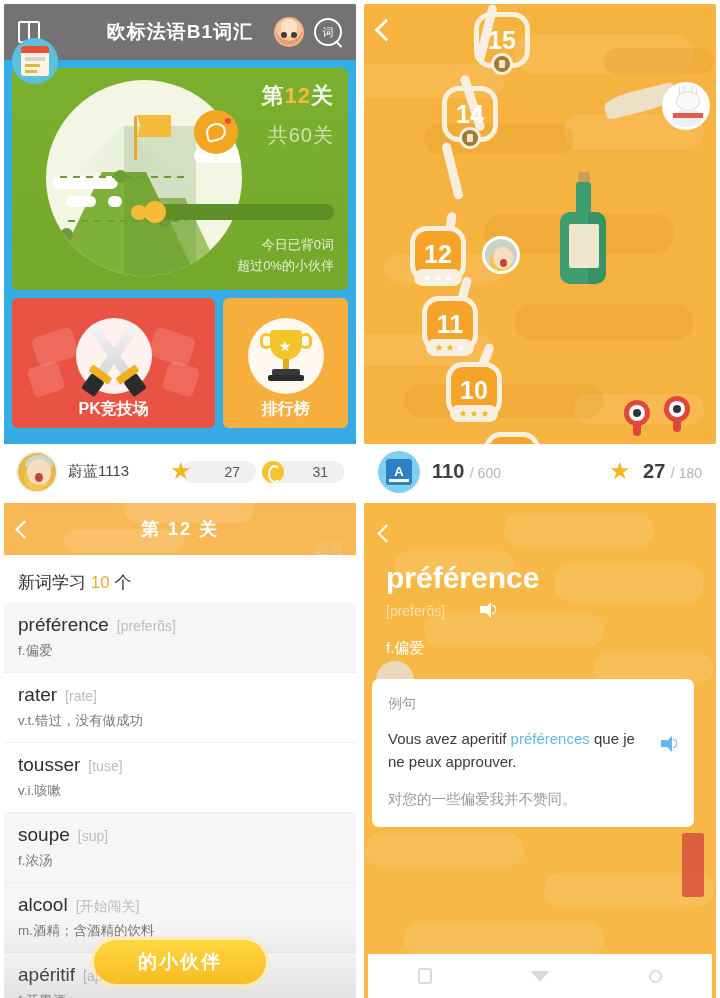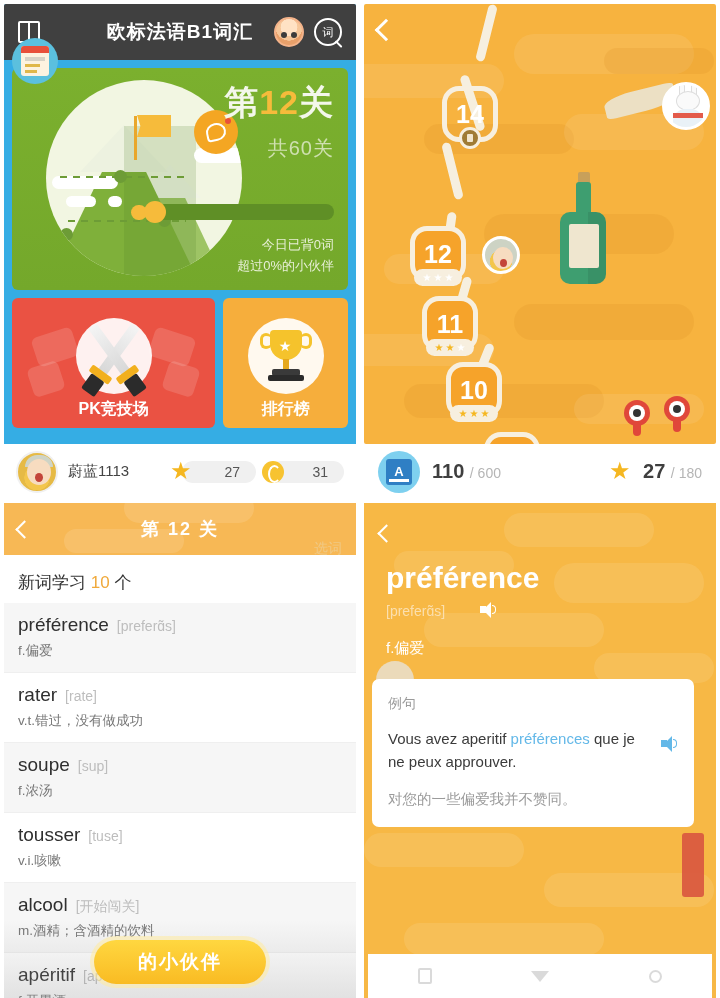--- a/index.html
+++ b/index.html
@@ -14,21 +14,21 @@
     display: grid;
     grid-template-columns: 360px 360px;
     grid-template-rows: 499px 499px;
   }
   .panel { position: relative; overflow: hidden; background: #fff; }
 
   
   .p1 { background: #ffffff; padding: 4px 4px 0 4px; }
   .p1-inner { position:absolute; inset:4px 4px 0 4px; background:#35ade4; border-radius:2px; overflow:hidden;}
   .p1-header {
-    height: 56px; background: #404040; display: flex; align-items: center;
+    height: 56px; background: #737373; display: flex; align-items: center;
     padding: 0 14px; position: relative;
   }
   .hdr-title {
     position:absolute; left:0; right:0; text-align:center;
     color:#fff; font-size:19px; font-weight:bold; letter-spacing:1px;
   }
   .book-icon { width:22px; height:22px; border:2.2px solid #fff; border-radius:2px; position:relative; z-index:2;}
   .book-icon:after{content:"";position:absolute;left:50%;top:0;bottom:0;width:2px;background:#fff;margin-left:-1px;}
   .hdr-right { margin-left:auto; display:flex; align-items:center; gap:10px; z-index:2;}
   .avatar-sm {
@@ -68,21 +68,21 @@
   .gc-node{position:absolute;width:13px;height:13px;border-radius:50%;background:#6d9c36;}
   .cloud{position:absolute;background:#ffffff;border-radius:20px;}
   .coin-badge{
     position:absolute; left:182px; top:42px; width:44px;height:44px;border-radius:50%;
     background:#f4a623; display:flex;align-items:center;justify-content:center;
   }
   .coin-badge .leaf{width:20px;height:18px;border:2.5px solid #fff;border-radius:50% 50% 50% 4px;transform:rotate(-12deg);}
   .coin-badge .dotred{position:absolute;right:7px;top:8px;width:6px;height:6px;border-radius:50%;background:#e8503a;}
 
   .gc-right{position:absolute;right:14px;top:16px;width:170px;text-align:right;}
-  .gc-level{font-size:34px;font-weight:bold;color:#f3f7ea;line-height:1.1;letter-spacing:1px;}
+  .gc-level{font-size:22px;font-weight:bold;color:#f3f7ea;line-height:1.1;letter-spacing:1px;}
   .gc-level .num{color:#f6bb3b;}
   .gc-total{font-size:20px;color:#cfe0b0;margin-top:14px;letter-spacing:1px;}
   .gc-bar{position:absolute;right:14px;top:136px;width:178px;height:16px;border-radius:9px;background:#5f8f26;}
   .gc-bar-knob{position:absolute;left:-12px;top:-3px;width:22px;height:22px;border-radius:50%;background:#f6bb3b;}
   .gc-bar-knob2{position:absolute;left:-25px;top:1px;width:16px;height:15px;border-radius:8px;background:#f6bb3b;}
   .gc-stats{position:absolute;right:14px;top:166px;text-align:right;color:#e7efd6;font-size:13px;line-height:1.65;}
 
   .sign-badge{
     position:absolute;left:8px;top:34px;width:46px;height:46px;border-radius:50%;
     background:#5bc0de;display:flex;align-items:center;justify-content:center;z-index:5;
@@ -408,20 +408,24 @@
 
       <div class="back-arrow"></div>
 
       <div class="road" style="left:118px;top:0px;height:58px;transform:rotate(14deg);"></div>
       <div class="road" style="left:104px;top:70px;height:58px;transform:rotate(-18deg);"></div>
       <div class="road" style="left:84px;top:138px;height:58px;transform:rotate(-14deg);"></div>
       <div class="road" style="left:80px;top:208px;height:56px;transform:rotate(8deg);"></div>
       <div class="road" style="left:92px;top:272px;height:56px;transform:rotate(16deg);"></div>
       <div class="road" style="left:112px;top:338px;height:56px;transform:rotate(22deg);"></div>
 
+      <div class="node locked" style="left:110px;top:8px;">
+        <span>15</span>
+        <span class="lock"></span>
+      </div>
       <div class="node locked" style="left:78px;top:82px;">
         <span>14</span>
         <span class="lock"></span>
       </div>
       <div class="node open" style="left:46px;top:222px;">
         <span>12</span>
         <span class="stars">
           <i class="st empty">★</i>
             <i class="st empty">★</i>
             <i class="st empty">★</i>
@@ -520,33 +524,33 @@
           </div>
           <div class="wdef">f.偏爱</div>
         </div>
         <div class="wrow">
           <div class="wtop">
             <span class="wword">rater</span>
             <span class="wphon">[rate]</span>
           </div>
           <div class="wdef">v.t.错过，没有做成功</div>
         </div>
+        <div class="wrow">
+          <div class="wtop">
+            <span class="wword">tousser</span>
+            <span class="wphon">[tuse]</span>
+          </div>
+          <div class="wdef">v.i.咳嗽</div>
+        </div>
         <div class="wrow alt">
           <div class="wtop">
             <span class="wword">soupe</span>
             <span class="wphon">[sup]</span>
           </div>
           <div class="wdef">f.浓汤</div>
-        </div>
-        <div class="wrow">
-          <div class="wtop">
-            <span class="wword">tousser</span>
-            <span class="wphon">[tuse]</span>
-          </div>
-          <div class="wdef">v.i.咳嗽</div>
         </div>
         <div class="wrow alt">
           <div class="wtop">
             <span class="wword">alcool</span>
             <span class="wphon">[开始闯关]</span>
           </div>
           <div class="wdef">m.酒精；含酒精的饮料</div>
         </div>
         <div class="wrow">
           <div class="wtop">

